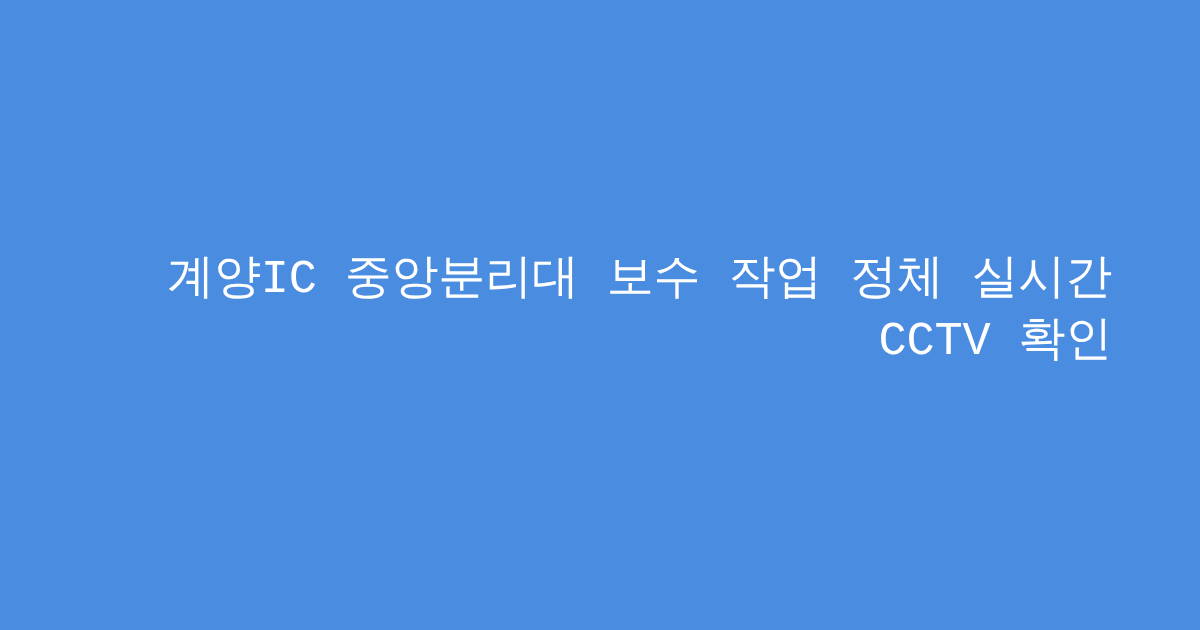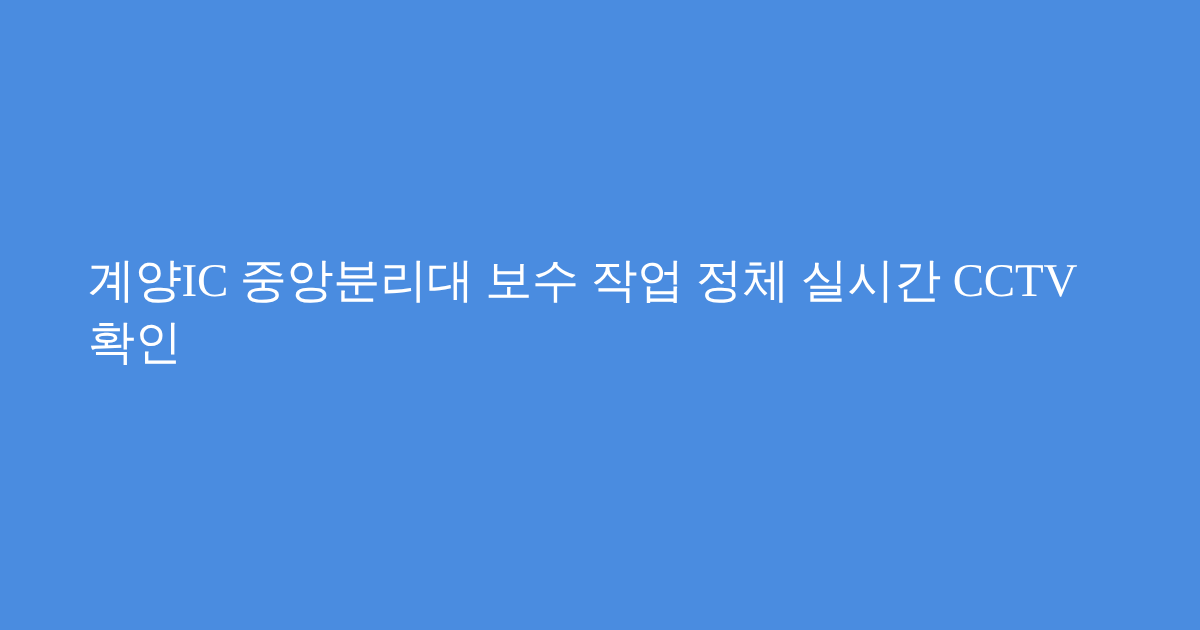--- a/index.html
+++ b/index.html
@@ -32,26 +32,26 @@
     width: 1040px;
     padding: 0 8px;
     display: block;
     
     margin-top: -6px;
   }
 
   .og-card__title {
     margin: 0;
     color: #ffffff;
-    font-family: Liberation Serif, serif;
+    font-family: Liberation Mono, monospace;
     font-size: 47px;
     font-weight: 400;
     line-height: 62px;
     letter-spacing: -0.2px;
-    text-align: left;
+    text-align: right;
     word-break: keep-all;
     overflow-wrap: break-word;
     white-space: normal;
     text-rendering: geometricPrecision;
   }
 </style>
 </head>
 <body>
 
 <div class="og-card" style="background-color: rgb(74, 140, 224);">

